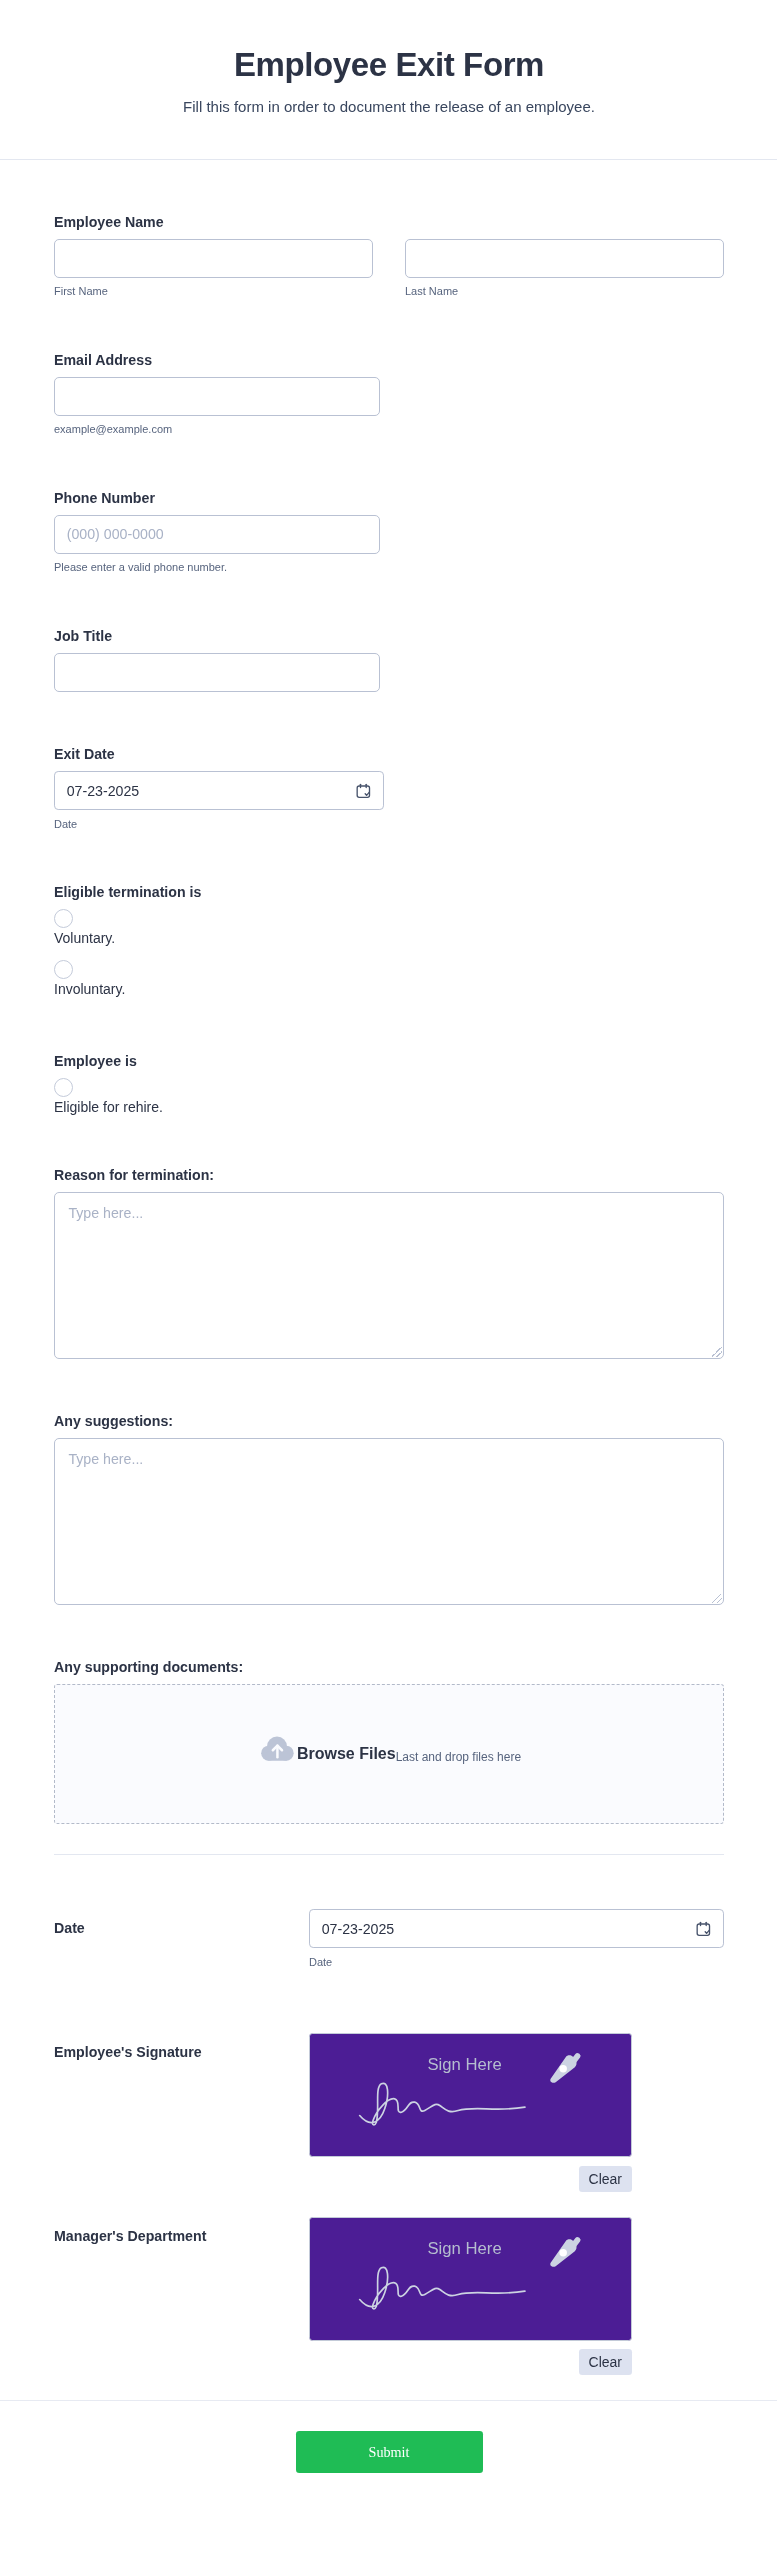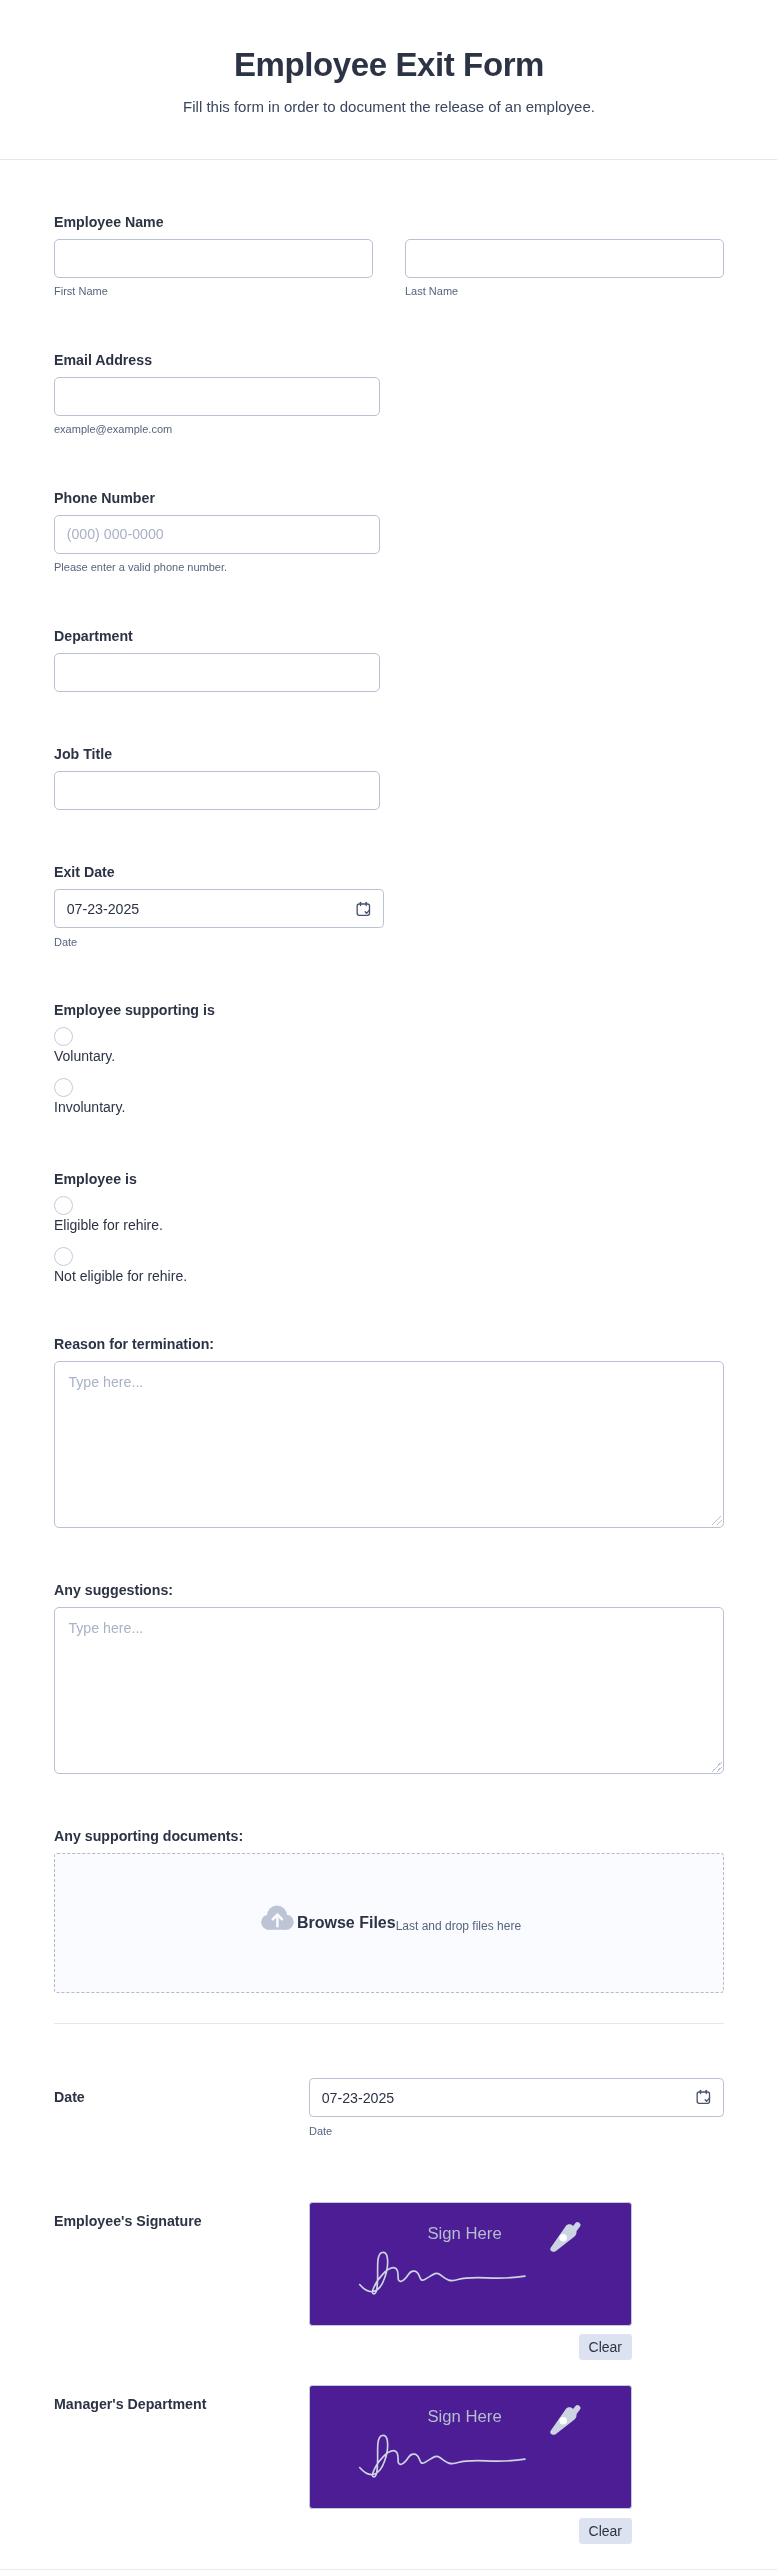--- a/index.html
+++ b/index.html
@@ -236,24 +236,20 @@
     <input class="text-input" type="text" style="">
     <span class="sublabel">example@example.com</span>
   </section>
 
   <section class="field">
     <label class="field-label">Phone Number</label>
     <input class="text-input" type="text" placeholder="(000) 000-0000" style="">
     <span class="sublabel">Please enter a valid phone number.</span>
   </section>
 
-  <section class="field">
-    <label class="field-label">Department</label>
-    <input class="text-input" type="text" style="">
-  </section>
 
   <section class="field">
     <label class="field-label">Job Title</label>
     <input class="text-input" type="text" style="">
   </section>
 
   <section class="field">
     <label class="field-label">Exit Date</label>
     <div class="date-wrap">
       <input class="text-input" type="text" value="07-23-2025" style="">
@@ -263,43 +259,39 @@
           <line x1="6.6" y1="1.8" x2="6.6" y2="5.6"></line>
           <line x1="13.4" y1="1.8" x2="13.4" y2="5.6"></line>
           <polyline points="12.2,13.2 13.9,15 17.2,11.2"></polyline>
         </svg>
       </button>
     </div>
     <span class="sublabel">Date</span>
   </section>
 
   <section class="field">
-    <label class="field-label">Employee supporting is</label>
+    <label class="field-label">Eligible termination is</label>
     <div class="radio-group">
       <label class="radio-row">
         <input type="radio" name="termination" class="radio-dot" style="">
         <span class="radio-text">Voluntary.</span>
       </label>
       <label class="radio-row">
         <input type="radio" name="termination" class="radio-dot" style="">
         <span class="radio-text">Involuntary.</span>
       </label>
     </div>
   </section>
 
   <section class="field tight">
     <label class="field-label">Employee is</label>
     <div class="radio-group">
       <label class="radio-row">
         <input type="radio" name="rehire" class="radio-dot" style="">
         <span class="radio-text">Eligible for rehire.</span>
-      </label>
-      <label class="radio-row">
-        <input type="radio" name="rehire" class="radio-dot" style="">
-        <span class="radio-text">Not eligible for rehire.</span>
       </label>
     </div>
   </section>
 
   <section class="field">
     <label class="field-label">Reason for termination:</label>
     <div class="area-wrap">
       <textarea class="textarea" placeholder="Type here..." style=""></textarea>
       <span class="resize-grip"></span>
     </div>

